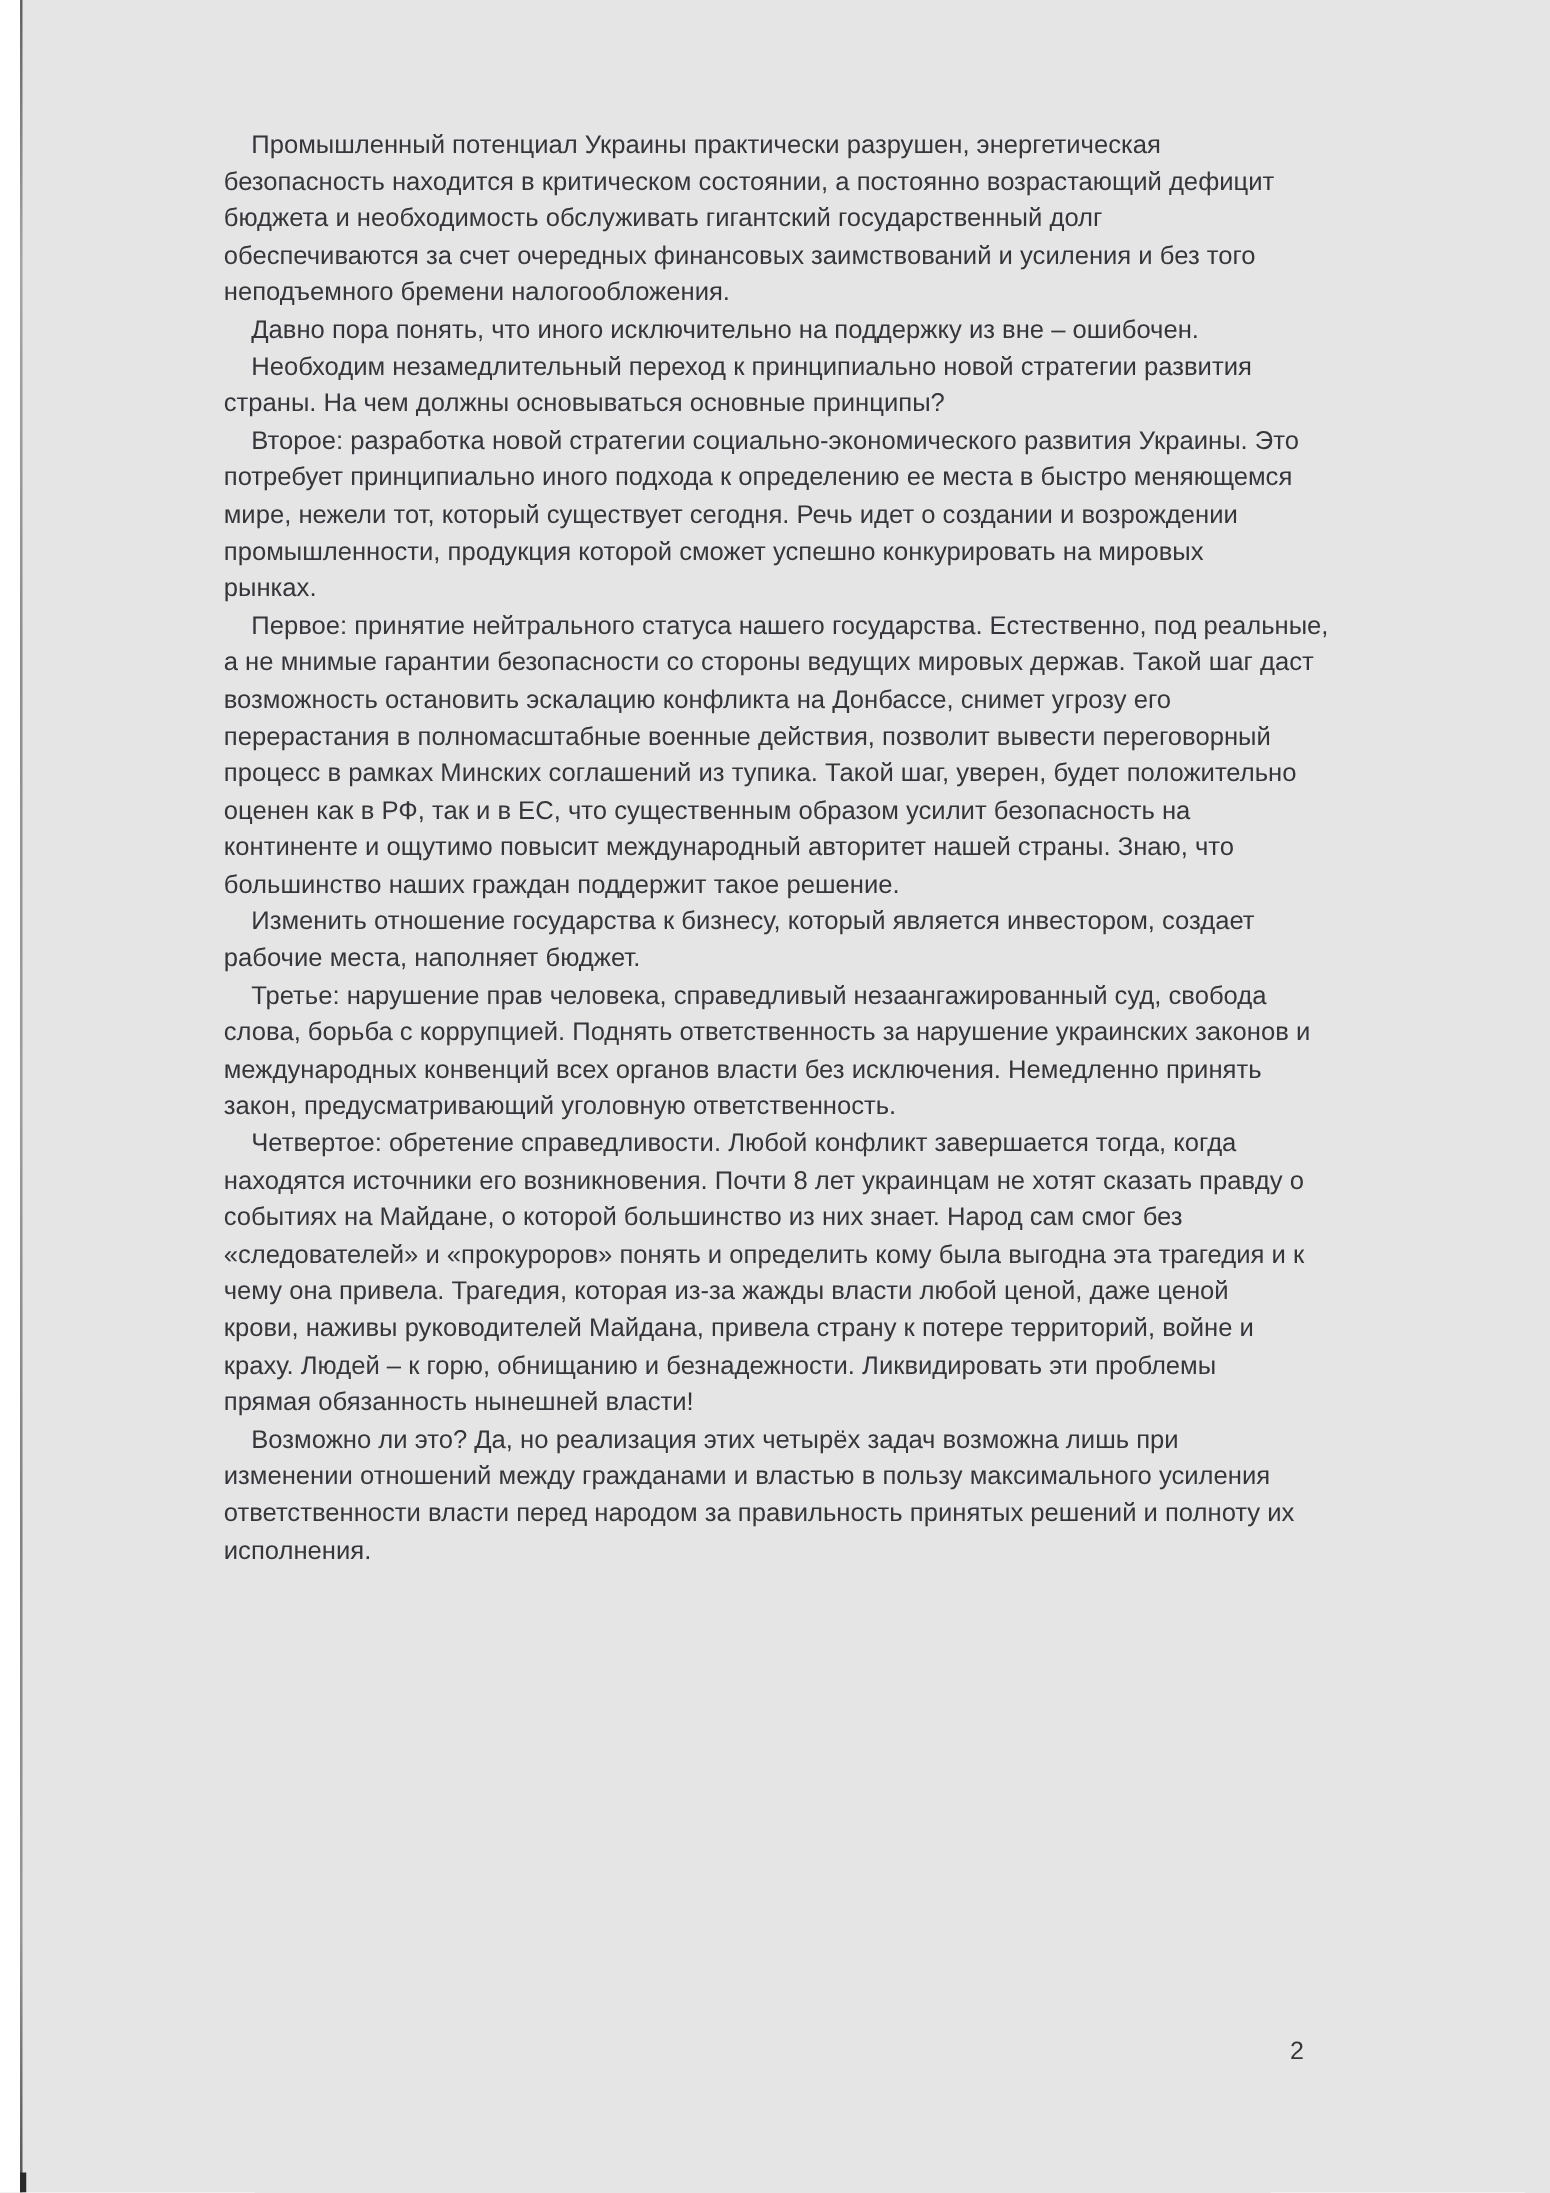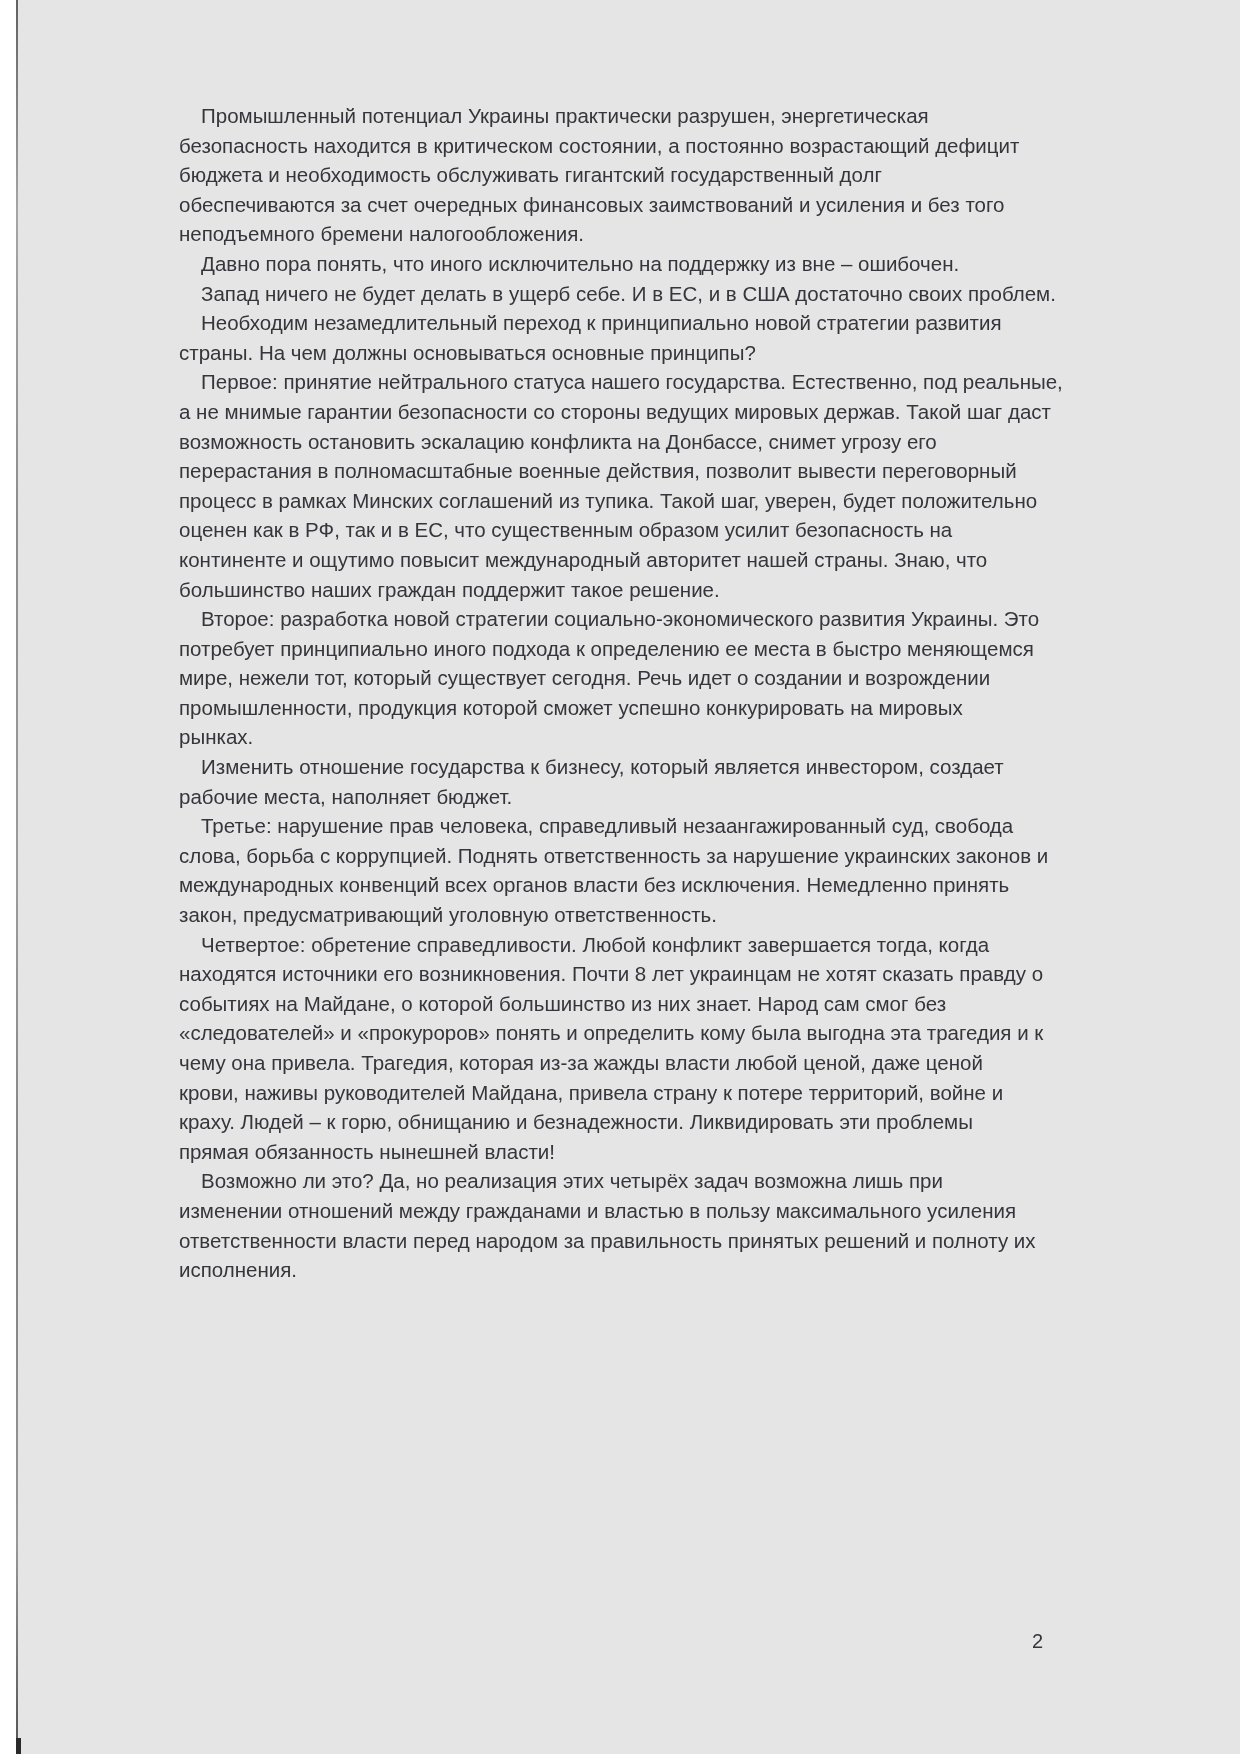--- a/index.html
+++ b/index.html
@@ -54,36 +54,35 @@
   <div class="scan-edge-left"></div>
   <div class="scan-mark-bottom-left"></div>
 
   <div class="textblock">
     <p class="para">Промышленный потенциал Украины практически разрушен, энергетическая
 безопасность находится в критическом состоянии, а постоянно возрастающий дефицит
 бюджета и необходимость обслуживать гигантский государственный долг
 обеспечиваются за счет очередных финансовых заимствований и усиления и без того
 неподъемного бремени налогообложения.</p>
     <p class="para">Давно пора понять, что иного исключительно на поддержку из вне – ошибочен.</p>
-    <p class="para">Запад ничего не будет делать в ущерб себе. И в ЕС, и в США достаточно своих проблем.</p>
     <p class="para">Необходим незамедлительный переход к принципиально новой стратегии развития
 страны. На чем должны основываться основные принципы?</p>
+    <p class="para">Второе: разработка новой стратегии социально-экономического развития Украины. Это
+потребует принципиально иного подхода к определению ее места в быстро меняющемся
+мире, нежели тот, который существует сегодня. Речь идет о создании и возрождении
+промышленности, продукция которой сможет успешно конкурировать на мировых
+рынках.</p>
     <p class="para">Первое: принятие нейтрального статуса нашего государства. Естественно, под реальные,
 а не мнимые гарантии безопасности со стороны ведущих мировых держав. Такой шаг даст
 возможность остановить эскалацию конфликта на Донбассе, снимет угрозу его
 перерастания в полномасштабные военные действия, позволит вывести переговорный
 процесс в рамках Минских соглашений из тупика. Такой шаг, уверен, будет положительно
 оценен как в РФ, так и в ЕС, что существенным образом усилит безопасность на
 континенте и ощутимо повысит международный авторитет нашей страны. Знаю, что
 большинство наших граждан поддержит такое решение.</p>
-    <p class="para">Второе: разработка новой стратегии социально-экономического развития Украины. Это
-потребует принципиально иного подхода к определению ее места в быстро меняющемся
-мире, нежели тот, который существует сегодня. Речь идет о создании и возрождении
-промышленности, продукция которой сможет успешно конкурировать на мировых
-рынках.</p>
     <p class="para">Изменить отношение государства к бизнесу, который является инвестором, создает
 рабочие места, наполняет бюджет.</p>
     <p class="para">Третье: нарушение прав человека, справедливый незаангажированный суд, свобода
 слова, борьба с коррупцией. Поднять ответственность за нарушение украинских законов и
 международных конвенций всех органов власти без исключения. Немедленно принять
 закон, предусматривающий уголовную ответственность.</p>
     <p class="para">Четвертое: обретение справедливости. Любой конфликт завершается тогда, когда
 находятся источники его возникновения. Почти 8 лет украинцам не хотят сказать правду о
 событиях на Майдане, о которой большинство из них знает. Народ сам смог без
 «следователей» и «прокуроров» понять и определить кому была выгодна эта трагедия и к

